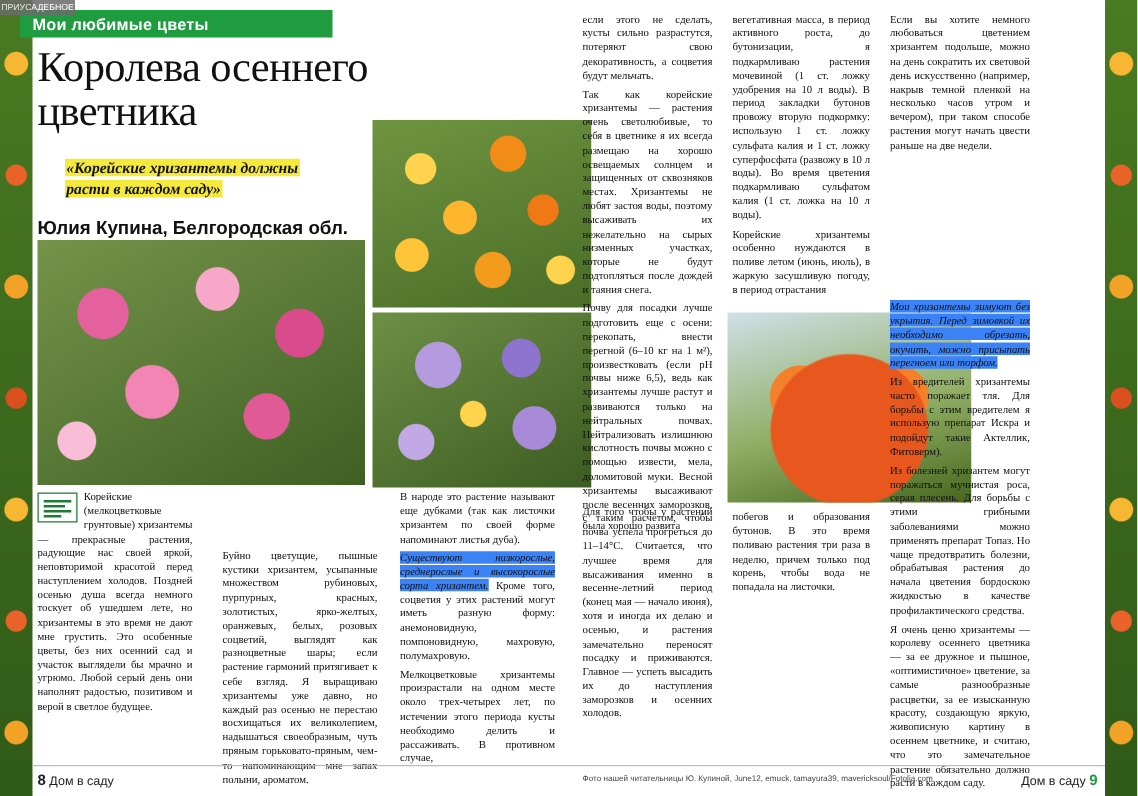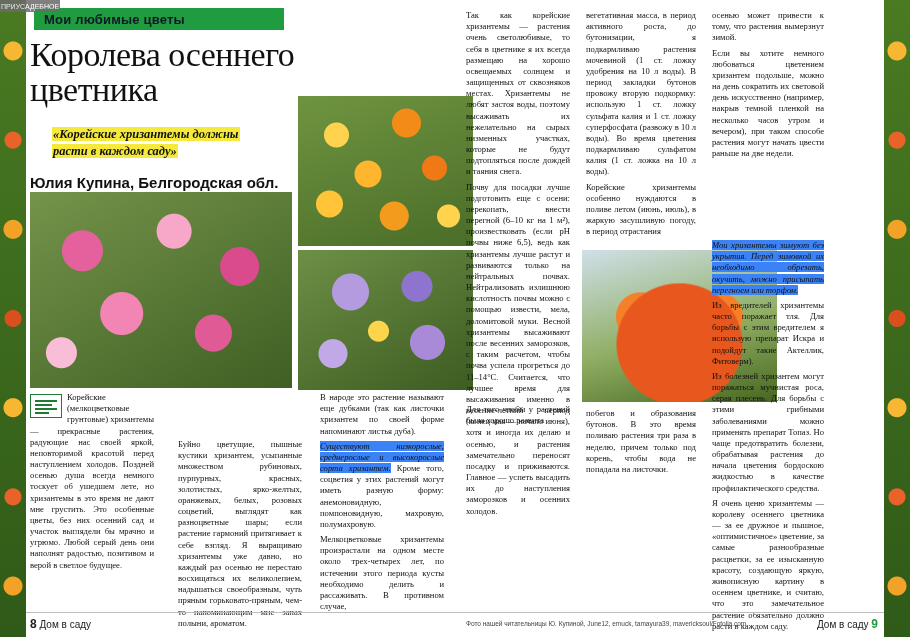--- a/index.html
+++ b/index.html
@@ -23,22 +23,22 @@
       radial-gradient(circle at 50% 64%, #f7b733 0 9px, transparent 10px),
       radial-gradient(circle at 50% 78%, #e8622a 0 8px, transparent 9px),
       radial-gradient(circle at 50% 92%, #f2a227 0 9px, transparent 10px),
       linear-gradient(#4a7a22,#2f5a18);
   }
   .edge-left{left:0;}
   .edge-right{right:0;}
 
   
   .rubric{
-    position:absolute;left:34px;top:8px;width:250px;height:22px;
-    background:#1f9c3f;color:#0f172a;
+    position:absolute;left:16px;top:8px;width:250px;height:22px;
+    background:#1f9c3f;color:#ffffff;
     font-family:"Liberation Sans", sans-serif;
     font-weight:bold;font-size:13px;
     display:flex;align-items:center;padding-left:10px;
     box-sizing:border-box;letter-spacing:.2px;
   }
   .corner-tag{
     position:absolute;left:0;top:0;width:60px;height:12px;
     background:#6b6b6b;color:#fff;font-size:7px;
     font-family:"Liberation Sans", sans-serif;
     display:flex;align-items:center;justify-content:center;
@@ -215,39 +215,39 @@
 
   <div class="col col-3">
     <p>В народе это растение называют еще дубками (так как листочки хризантем по своей форме напоминают листья дуба).</p>
     <p>
       <span class="hl b i">Существуют низкорослые, среднерослые и высокорослые сорта хризантем.</span><span> Кроме того, соцветия у этих растений могут иметь разную форму: анемоновидную, помпоновидную, махровую, полумахровую.</span>
     </p>
     <p>Мелкоцветковые хризантемы произрастали на одном месте около трех-четырех лет, по истечении этого периода кусты необходимо делить и рассаживать. В противном случае,</p>
   </div>
 
   <div class="col-top ct-4">
+    <p>если этого не сделать, кусты сильно разрастутся, потеряют свою декоративность, а соцветия будут мельчать.</p>
     <p>Так как корейские хризантемы — растения очень светолюбивые, то себя в цветнике я их всегда размещаю на хорошо освещаемых солнцем и защищенных от сквозняков местах. Хризантемы не любят застоя воды, поэтому высаживать их нежелательно на сырых низменных участках, которые не будут подтопляться после дождей и таяния снега.</p>
     <p>
       <span class="b">Почву для посадки лучше подготовить еще с осени:</span><span> перекопать, внести перегной (6–10 кг на 1 м²), произвестковать (если pH почвы ниже 6,5), ведь как хризантемы лучше растут и развиваются только на нейтральных почвах. Нейтрализовать излишнюю кислотность почвы можно с помощью извести, мела, доломитовой муки. Весной хризантемы высаживают после весенних заморозков, с таким расчетом, чтобы почва успела прогреться до 11–14°C. Считается, что лучшее время для высаживания именно в весенне-летний период (конец мая — начало июня), хотя и иногда их делаю и осенью, и растения замечательно переносят посадку и приживаются. Главное — успеть высадить их до наступления заморозков и осенних холодов.</span>
     </p>
   </div>
   <div class="col-mid cm-4b">
     <p>Для того чтобы у растений была хорошо развита</p>
   </div>
 
   <div class="col-top ct-5">
     <p>вегетативная масса, в период активного роста, до бутонизации, я подкармливаю растения мочевиной (1 ст. ложку удобрения на 10 л воды). В период закладки бутонов провожу вторую подкормку: использую 1 ст. ложку сульфата калия и 1 ст. ложку суперфосфата (развожу в 10 л воды). Во время цветения подкармливаю сульфатом калия (1 ст. ложка на 10 л воды).</p>
     <p>Корейские хризантемы особенно нуждаются в поливе летом (июнь, июль), в жаркую засушливую погоду, в период отрастания</p>
   </div>
   <div class="col-mid cm-5">
     <p>побегов и образования бутонов. В это время поливаю растения три раза в неделю, причем только под корень, чтобы вода не попадала на листочки.</p>
   </div>
 
   <div class="col-top ct-6">
-    <p>осенью может привести к тому, что растения вымерзнут зимой.</p>
     <p>Если вы хотите немного любоваться цветением хризантем подольше, можно на день сократить их световой день искусственно (например, накрыв темной пленкой на несколько часов утром и вечером), при таком способе растения могут начать цвести раньше на две недели.</p>
   </div>
   <div class="col-mid cm-6">
     <p>
       <span class="hl b i">Мои хризантемы зимуют без укрытия. Перед зимовкой их необходимо обрезать, окучить, можно присыпать перегноем или торфом.</span>
     </p>
     <p>Из вредителей хризантемы часто поражает тля. Для борьбы с этим вредителем я использую препарат Искра и подойдут такие Актеллик, Фитоверм).</p>
     <p>Из болезней хризантем могут поражаться мучнистая роса, серая плесень. Для борьбы с этими грибными заболеваниями можно применять препарат Топаз. Но чаще предотвратить болезни, обрабатывая растения до начала цветения бордоскою жидкостью в качестве профилактического средства.</p>
     <p>Я очень ценю хризантемы — королеву осеннего цветника — за ее дружное и пышное, «оптимистичное» цветение, за самые разнообразные расцветки, за ее изысканную красоту, создающую яркую, живописную картину в осеннем цветнике, и считаю, что это замечательное растение обязательно должно расти в каждом саду.</p>
   </div>

